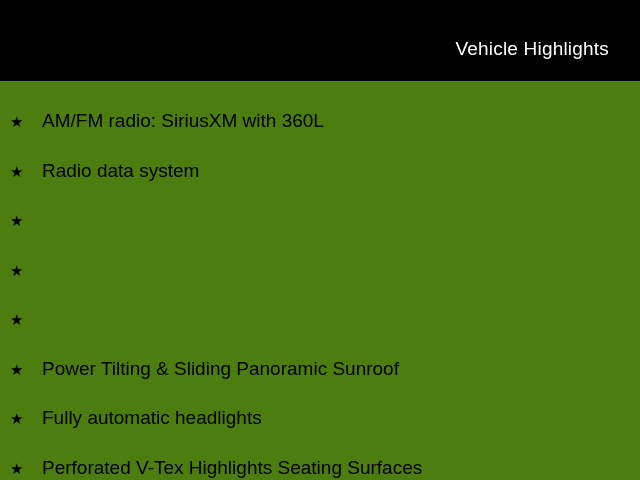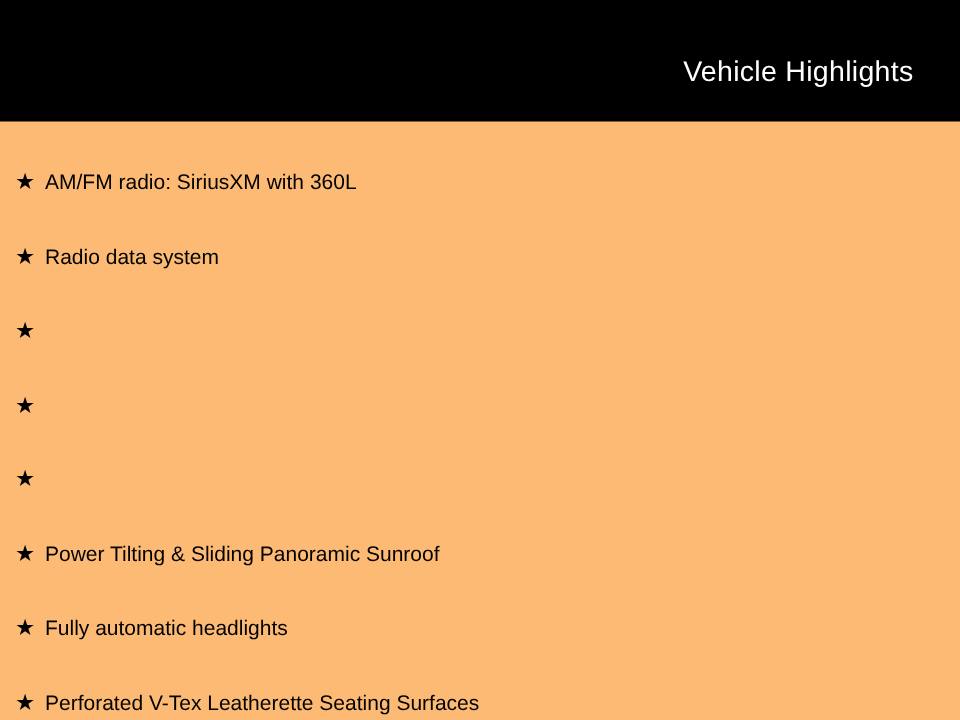--- a/index.html
+++ b/index.html
@@ -10,21 +10,21 @@
     width: 640px;
     height: 480px;
     background: #ffffff;
     font-family: "Liberation Sans", sans-serif;
     overflow: hidden;
   }
   .page {
     position: relative;
     width: 640px;
     height: 480px;
-    background: #fdba74;
+    background: #4d7c0f;
   }
   .header-bar {
     width: 640px;
     height: 81px;
     background: #000000;
     display: flex;
     align-items: center;
     justify-content: flex-end;
     box-sizing: border-box;
     padding-right: 31px;
@@ -53,23 +53,24 @@
   .bullet-icon {
     width: 20px;
     flex: 0 0 20px;
     color: #000000;
     font-size: 15px;
     line-height: 1;
     text-align: left;
   }
   .item-label {
     color: #000000;
-    font-size: 14px;
+    font-size: 19px;
     line-height: 1.1;
     white-space: nowrap;
+    margin-left: 12px;
   }
 </style>
 </head>
 <body>
 
 <div class="page">
 
   <div class="header-bar">
     <div class="header-title">Vehicle Highlights</div>
   </div>
@@ -95,17 +96,17 @@
     <li class="highlight-item">
       <span class="bullet-icon">★</span>
       <span class="item-label">Power Tilting &amp; Sliding Panoramic Sunroof</span>
     </li>
     <li class="highlight-item">
       <span class="bullet-icon">★</span>
       <span class="item-label">Fully automatic headlights</span>
     </li>
     <li class="highlight-item">
       <span class="bullet-icon">★</span>
-      <span class="item-label">Perforated V-Tex Leatherette Seating Surfaces</span>
+      <span class="item-label">Perforated V-Tex Highlights Seating Surfaces</span>
     </li>
   </ul>
 
 </div>
 
 </body></html>

